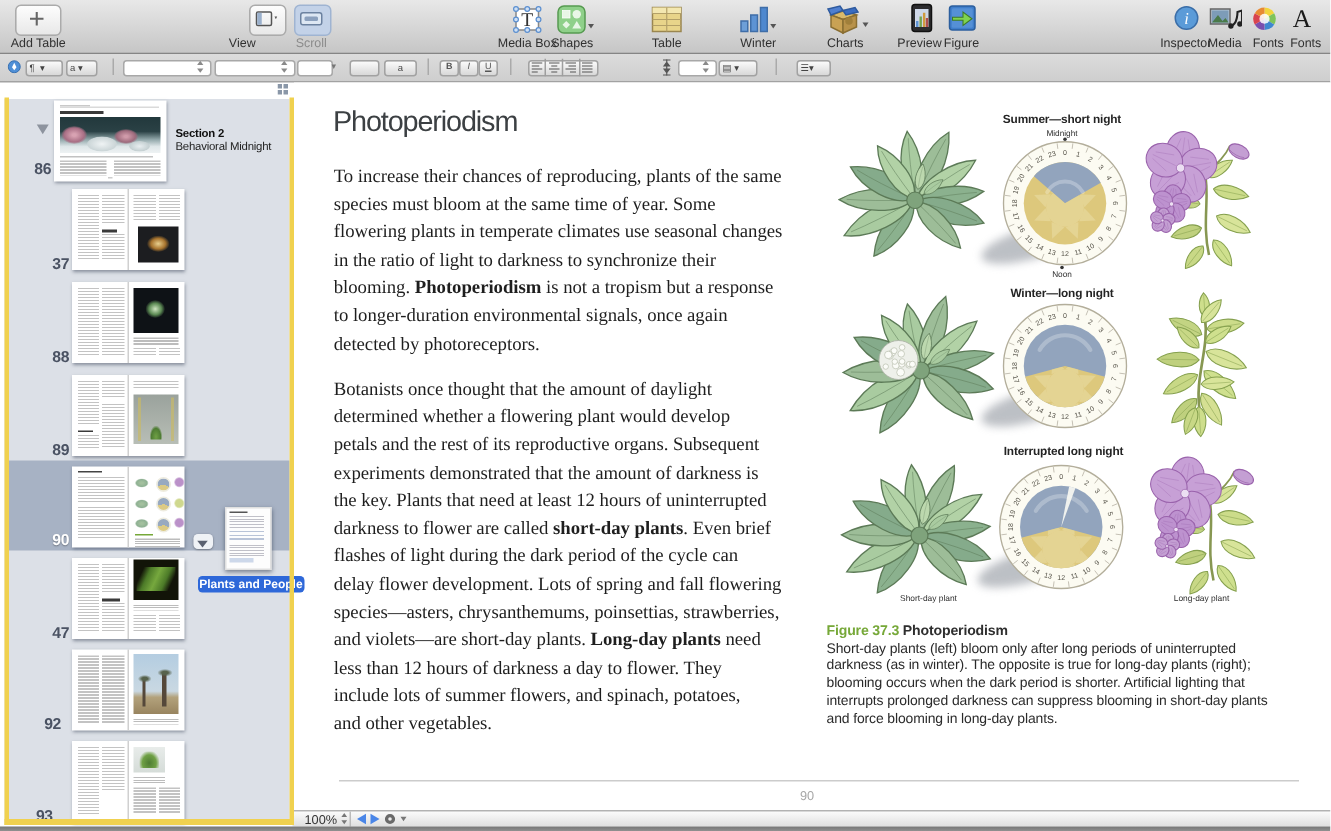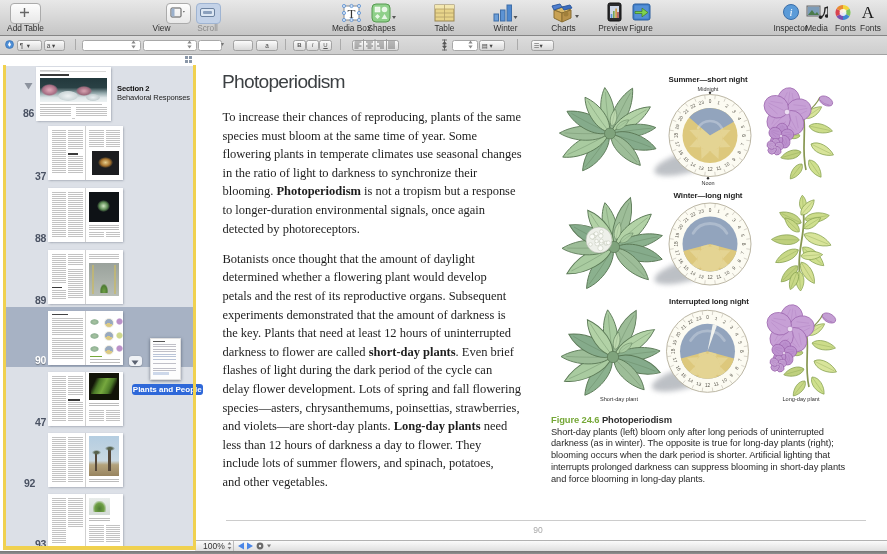--- a/index.html
+++ b/index.html
@@ -230,21 +230,21 @@
 <div class="abs" style="left:58px;top:37px;width:20px;height:10px;background:radial-gradient(ellipse,#eff3f4 0%,#ccd6d8 65%,transparent 80%);border-radius:50%"></div>
 <div class="abs" style="left:86px;top:40px;width:14px;height:7px;background:radial-gradient(ellipse,#e8eef0 0%,#c5d0d2 65%,transparent 80%);border-radius:50%"></div>
 <div class="abs" style="left:40px;top:49.5px;width:62px;height:0.8px;background:#c2c2c2"></div>
 <div class="abs" style="left:40px;top:53px;width:31px;height:10px;background:repeating-linear-gradient(to bottom,#c3c3c3 0,#c3c3c3 0.85px,transparent 0.85px,transparent 2.0px)"></div>
 <div class="abs" style="left:75.5px;top:53px;width:31px;height:10px;background:repeating-linear-gradient(to bottom,#c3c3c3 0,#c3c3c3 0.85px,transparent 0.85px,transparent 2.0px)"></div>
 <div class="abs" style="left:72px;top:64px;width:3px;height:0.8px;background:#cccccc"></div>
 <svg class="abs" style="left:24px;top:28px" width="9" height="8">
       <path d="M0.5 1h8l-4 6.5z" fill="#8d939e"></path>
     </svg>
 <div class="abs" style="left:117px;top:30px;font-size:7.6px;font-weight:bold;color:#111;letter-spacing:-0.15px;white-space:nowrap">Section 2</div>
-<div class="abs" style="left:117px;top:38.5px;font-size:7.6px;color:#222;letter-spacing:-0.15px;white-space:nowrap">Behavioral Responses</div>
+<div class="abs" style="left:117px;top:38.5px;font-size:7.6px;color:#222;letter-spacing:-0.15px;white-space:nowrap">Behavioral Midnight</div>
 <div class="abs" style="left:12px;top:53px;width:22px;text-align:right;font-size:10.5px;font-weight:bold;color:#4a5263;letter-spacing:-0.3px">86</div>
 <div class="abs" style="left:48px;top:72px;width:75px;height:54px;background:#fff;box-shadow:0.5px 1.2px 2.2px rgba(50,60,80,.5)"></div>
 <div class="abs" style="left:85.2px;top:72px;width:0.6px;height:54px;background:#d0d0d0"></div>
 <div class="abs" style="left:51.5px;top:76px;width:14.8px;height:44px;background:repeating-linear-gradient(to bottom,#c3c3c3 0,#c3c3c3 0.85px,transparent 0.85px,transparent 2.0px)"></div>
 <div class="abs" style="left:68px;top:76px;width:14.8px;height:20px;background:repeating-linear-gradient(to bottom,#c3c3c3 0,#c3c3c3 0.85px,transparent 0.85px,transparent 2.0px)"></div>
 <div class="abs" style="left:68px;top:99px;width:10px;height:1.6px;background:#3a3a3a"></div>
 <div class="abs" style="left:68px;top:102px;width:14.8px;height:18px;background:repeating-linear-gradient(to bottom,#c3c3c3 0,#c3c3c3 0.85px,transparent 0.85px,transparent 2.0px)"></div>
 <div class="abs" style="left:89px;top:76px;width:14.8px;height:18px;background:repeating-linear-gradient(to bottom,#c3c3c3 0,#c3c3c3 0.85px,transparent 0.85px,transparent 2.0px)"></div>
 <div class="abs" style="left:105.5px;top:76px;width:14.8px;height:18px;background:repeating-linear-gradient(to bottom,#c3c3c3 0,#c3c3c3 0.85px,transparent 0.85px,transparent 2.0px)"></div>
 <div class="abs" style="left:92px;top:97px;width:27px;height:24px;background:#1c1d20"></div>
@@ -316,42 +316,42 @@
 <div class="abs" style="left:48px;top:379px;width:75px;height:54px;background:#fff;box-shadow:0.5px 1.2px 2.2px rgba(50,60,80,.5)"></div>
 <div class="abs" style="left:85.2px;top:379px;width:0.6px;height:54px;background:#d0d0d0"></div>
 <div class="abs" style="left:51.5px;top:383px;width:14.8px;height:45px;background:repeating-linear-gradient(to bottom,#c3c3c3 0,#c3c3c3 0.85px,transparent 0.85px,transparent 2.0px)"></div>
 <div class="abs" style="left:68px;top:383px;width:14.8px;height:45px;background:repeating-linear-gradient(to bottom,#c3c3c3 0,#c3c3c3 0.85px,transparent 0.85px,transparent 2.0px)"></div>
 <div class="abs" style="left:89px;top:382px;width:30px;height:40px;background:linear-gradient(#b4cde1 0%,#c9d8e2 62%,#b3a27c 72%,#98845f 100%)"></div>
 <div class="abs" style="left:94.5px;top:399px;width:2.5px;height:18px;background:#55483a"></div>
 <div class="abs" style="left:108px;top:395px;width:3px;height:22px;background:#55483a"></div>
 <div class="abs" style="left:91.5px;top:395.5px;width:9px;height:5px;background:radial-gradient(ellipse,#57624c 30%,transparent 72%)"></div>
 <div class="abs" style="left:104.5px;top:391.5px;width:10px;height:5.5px;background:radial-gradient(ellipse,#57624c 30%,transparent 72%)"></div>
 <div class="abs" style="left:89px;top:425px;width:30px;height:4px;background:repeating-linear-gradient(to bottom,#bcbcbc 0,#bcbcbc 0.8px,transparent 0.8px,transparent 1.8px)"></div>
-<div class="abs" style="left:24px;top:423px;width:22px;text-align:left;font-size:10.5px;font-weight:bold;color:#4a5263;letter-spacing:-0.3px">92</div>
+<div class="abs" style="left:24px;top:423px;width:22px;text-align:center;font-size:10.5px;font-weight:bold;color:#4a5263;letter-spacing:-0.3px">92</div>
 <div class="abs" style="left:48px;top:440px;width:75px;height:54px;background:#fff;box-shadow:0.5px 1.2px 2.2px rgba(50,60,80,.5)"></div>
 <div class="abs" style="left:85.2px;top:440px;width:0.6px;height:54px;background:#d0d0d0"></div>
 <div class="abs" style="left:51.5px;top:444px;width:14.8px;height:45px;background:repeating-linear-gradient(to bottom,#c3c3c3 0,#c3c3c3 0.85px,transparent 0.85px,transparent 2.0px)"></div>
 <div class="abs" style="left:68px;top:444px;width:14.8px;height:30px;background:repeating-linear-gradient(to bottom,#c3c3c3 0,#c3c3c3 0.85px,transparent 0.85px,transparent 2.0px)"></div>
 <div class="abs" style="left:89px;top:444px;width:21px;height:17px;background:linear-gradient(#e8ecea,#d5dcd8)"></div>
 <div class="abs" style="left:93px;top:447px;width:13px;height:11px;background:radial-gradient(ellipse at 50% 70%,#4e7c33 0%,#6fa045 50%,transparent 78%)"></div>
 <div class="abs" style="left:89px;top:464px;width:21px;height:4px;background:repeating-linear-gradient(to bottom,#bcbcbc 0,#bcbcbc 0.8px,transparent 0.8px,transparent 1.8px)"></div>
 <div class="abs" style="left:89px;top:471px;width:14.8px;height:17px;background:repeating-linear-gradient(to bottom,#c3c3c3 0,#c3c3c3 0.85px,transparent 0.85px,transparent 2.0px)"></div>
 <div class="abs" style="left:105.5px;top:471px;width:14.8px;height:17px;background:repeating-linear-gradient(to bottom,#c3c3c3 0,#c3c3c3 0.85px,transparent 0.85px,transparent 2.0px)"></div>
-<div class="abs" style="left:24px;top:484px;width:22px;text-align:right;font-size:10.5px;font-weight:bold;color:#4a5263;letter-spacing:-0.3px">93</div>
+<div class="abs" style="left:24px;top:484px;width:22px;text-align:left;font-size:10.5px;font-weight:bold;color:#4a5263;letter-spacing:-0.3px">93</div>
 
 </div>
 
 <div id="main"></div>
 <div id="heading">Photoperiodism</div>
 
 <div class="body-text" style="top:108px">To increase their chances of reproducing, plants of the same<br>species must bloom at the same time of year. Some<br>flowering plants in temperate climates use seasonal changes<br>in the ratio of light to darkness to synchronize their<br>blooming. <b>Photoperiodism</b> is not a tropism but a response<br>to longer-duration environmental signals, once again<br>detected by photoreceptors.</div>
 
 <div class="body-text" style="top:249.8px">Botanists once thought that the amount of daylight<br>determined whether a flowering plant would develop<br>petals and the rest of its reproductive organs. Subsequent<br>experiments demonstrated that the amount of darkness is<br>the key. Plants that need at least 12 hours of uninterrupted<br>darkness to flower are called <b>short-day plants</b>. Even brief<br>flashes of light during the dark period of the cycle can<br>delay flower development. Lots of spring and fall flowering<br>species—asters, chrysanthemums, poinsettias, strawberries,<br>and violets—are short-day plants. <b>Long-day plants</b> need<br>less than 12 hours of darkness a day to flower. They<br>include lots of summer flowers, and spinach, potatoes,<br>and other vegetables.</div>
 
-<div class="abs" style="left:551px;top:413.8px;font-size:9.4px;font-weight:bold;color:#2e2e2e;letter-spacing:-0.1px"><span style="color:#76a838">Figure 24.6</span> Photoperiodism</div>
+<div class="abs" style="left:551px;top:413.8px;font-size:9.4px;font-weight:bold;color:#2e2e2e;letter-spacing:-0.1px"><span style="color:#76a838">Figure 37.3</span> Photoperiodism</div>
 <div class="abs" style="left:551px;top:426.5px;width:300px;font-size:9.3px;line-height:11.9px;color:#2a2a2a;letter-spacing:-0.08px">Short-day plants (left) bloom only after long periods of uninterrupted<br>darkness (as in winter). The opposite is true for long-day plants (right);<br>blooming occurs when the dark period is shorter. Artificial lighting that<br>interrupts prolonged darkness can suppress blooming in short-day plants<br>and force blooming in long-day plants.</div>
 
 <div class="abs" style="left:226px;top:520px;width:640px;height:1px;background:#ccc"></div>
 <div class="abs" style="left:528px;top:525px;width:20px;text-align:center;font-size:8.5px;color:#a8a8a8">90</div>
 
 <div class="abs" style="left:132px;top:384px;width:70.5px;height:11px;background:#2e68d9;border-radius:3px;color:#fff;font-size:8px;font-weight:bold;text-align:center;line-height:11px">Plants and People</div>
 
 <svg id="figure" class="abs" style="left:0px;top:0px" width="887" height="554" viewBox="0 0 887 554">
 <defs>
       <filter id="blur3" x="-60%" y="-60%" width="220%" height="220%">

